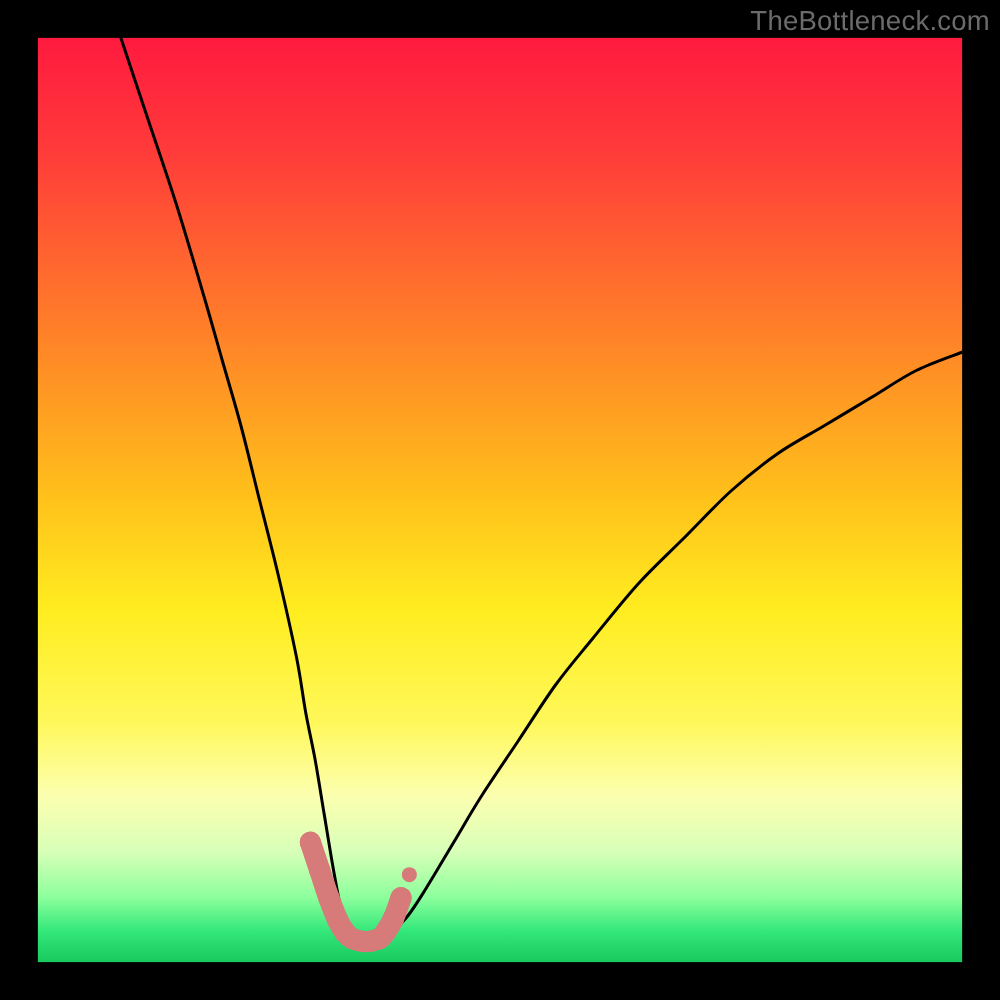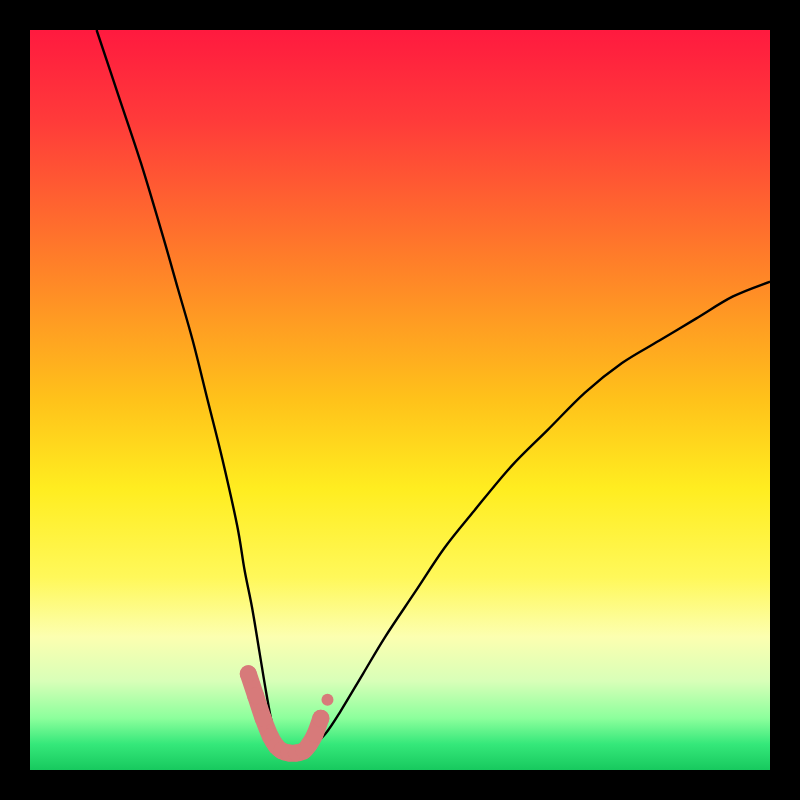--- a/index.html
+++ b/index.html
@@ -72,13 +72,14 @@
           <circle cx="259" cy="722.98" r="8.5" fill="#d77a7a"></circle>
           <circle cx="266.4" cy="722.98" r="8.5" fill="#d77a7a"></circle>
           <circle cx="273.8" cy="720.76" r="8.5" fill="#d77a7a"></circle>
           <circle cx="278.98" cy="714.84" r="8.5" fill="#d77a7a"></circle>
           <circle cx="284.90000000000003" cy="704.48" r="8.5" fill="#d77a7a"></circle>
           <circle cx="290.82" cy="688.2" r="8.5" fill="#d77a7a"></circle>
         </g>
       <circle id="outlier-dot" r="6" fill="#d77a7a" cx="297.48" cy="669.7"></circle>
     </svg>
   </div>
+  <div class="watermark">TheBottleneck.com</div>
 </div>
 
 </body></html>

